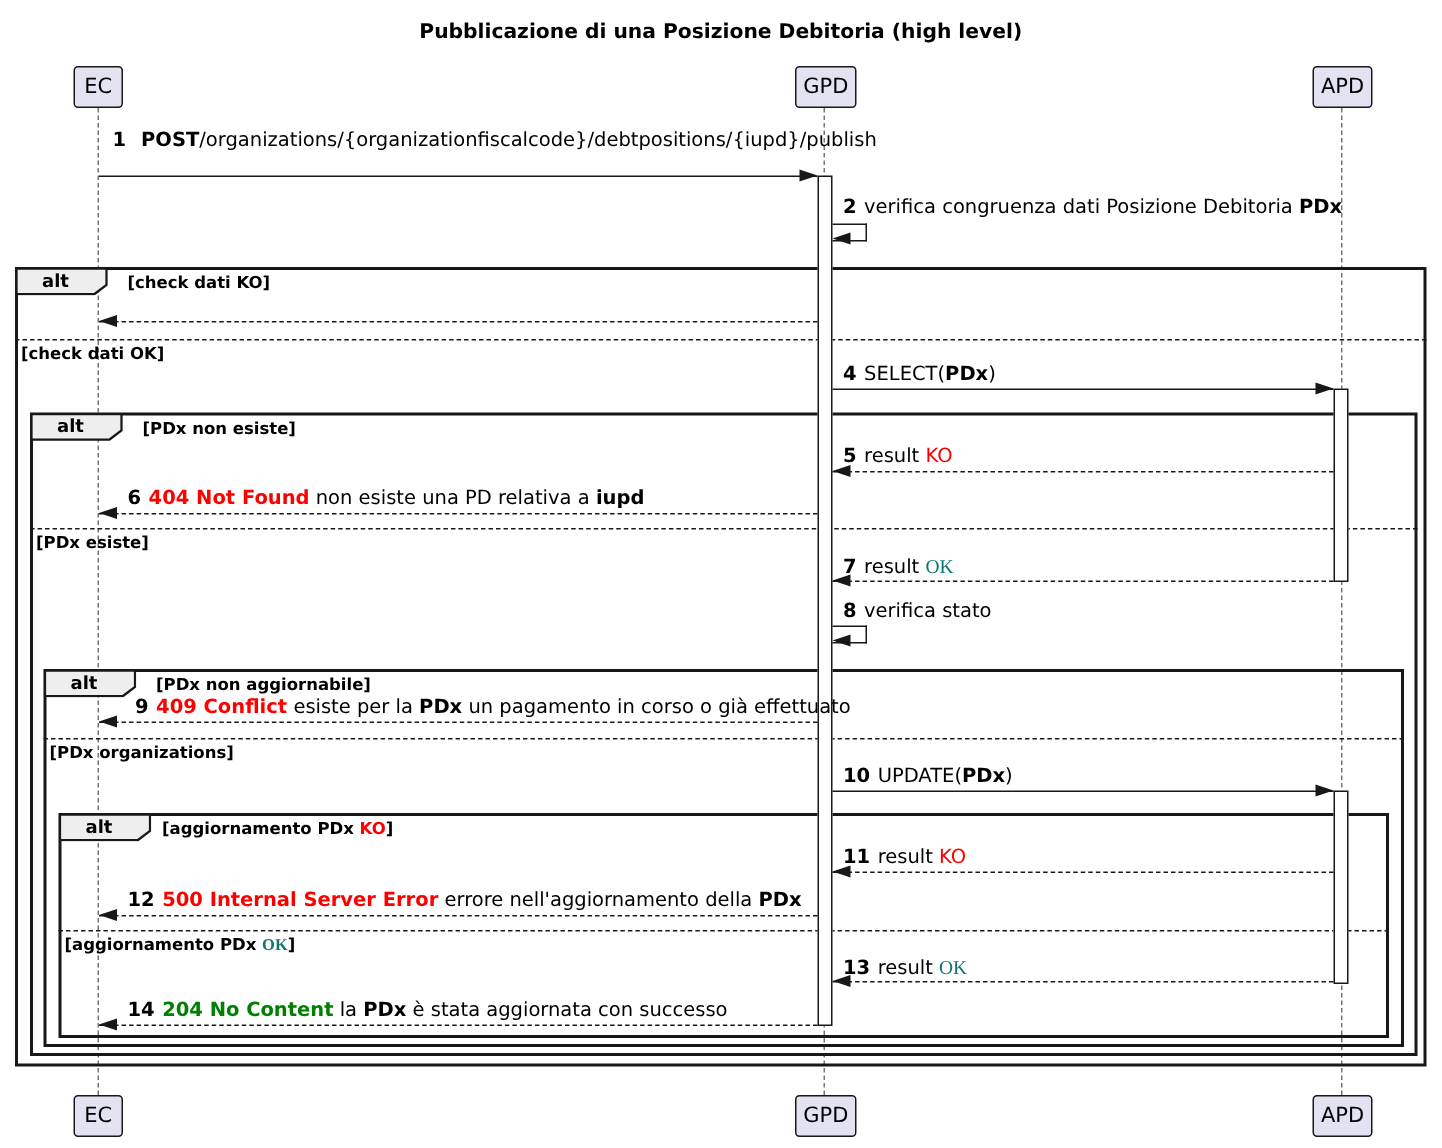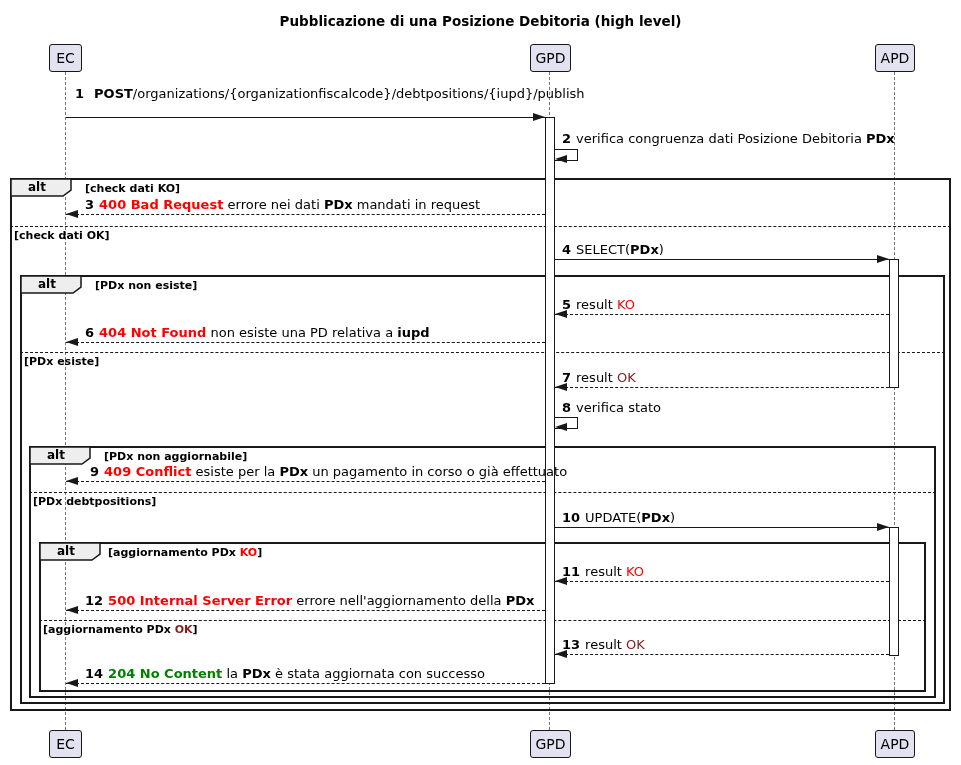--- a/index.html
+++ b/index.html
@@ -18,21 +18,21 @@
          font-size:12px;font-weight:bold;}
   .guard{position:absolute;font-size:11px;font-weight:bold;white-space:nowrap;}
   .divider{position:absolute;height:0;border-top:1.5px dashed #181818;}
   .act{position:absolute;width:10px;background:#ffffff;border:1.5px solid #181818;box-sizing:border-box;}
   .msg-label{position:absolute;font-size:13px;white-space:nowrap;}
   .msg-label .num{font-weight:bold;margin-right:5px;}
   .b{font-weight:bold;}
   .code-err{color:#FF0000;font-weight:bold;}
   .code-ok{color:#008000;font-weight:bold;}
   .st-err{color:#FF0000;}
-  .st-ok{color:#7f1d1d;}
+  .st-ok{color:#0f766e;font-family:Liberation Serif, serif;}
   .two-line{display:flex;align-items:center;gap:5px;}
   .two-line .lines{display:flex;flex-direction:row;line-height:15px;}
   .line-solid{position:absolute;height:0;border-top:1.5px solid #181818;}
   .line-dashed{position:absolute;height:0;border-top:1.2px dashed #181818;}
   .ah-r{position:absolute;width:0;height:0;border-top:4.5px solid transparent;
         border-bottom:4.5px solid transparent;border-left:12px solid #181818;}
   .ah-l{position:absolute;width:0;height:0;border-top:4.5px solid transparent;
         border-bottom:4.5px solid transparent;border-right:12px solid #181818;}
   .loop{position:absolute;border:1.5px solid #181818;border-left:none;box-sizing:border-box;}
 </style>
@@ -71,21 +71,21 @@
 
   <div class="frame" style="left:29px;top:446px;width:907px;height:252px"></div>
   <div class="frame-tag" style="left:29px;top:446px">
     <svg width="62" height="19" viewBox="0 0 62 19">
         <path d="M1,1 H61 V12 L53,18 H1 Z" fill="#EEEEEE" stroke="#181818" stroke-width="1.5"></path>
       </svg>
     <span class="tag-text">alt</span>
   </div>
   <div class="guard" style="left:104px;top:450px">[PDx non aggiornabile]</div>
   <div class="divider" style="left:29px;top:492px;width:907px"></div>
-  <div class="guard" style="left:33px;top:495px">[PDx debtpositions]</div>
+  <div class="guard" style="left:33px;top:495px">[PDx organizations]</div>
 
   <div class="frame" style="left:39px;top:542px;width:887px;height:150px"></div>
   <div class="frame-tag" style="left:39px;top:542px">
     <svg width="62" height="19" viewBox="0 0 62 19">
         <path d="M1,1 H61 V12 L53,18 H1 Z" fill="#EEEEEE" stroke="#181818" stroke-width="1.5"></path>
       </svg>
     <span class="tag-text">alt</span>
   </div>
   <div class="guard" style="left:108px;top:546px"><span>[aggiornamento PDx </span><span class="st-err">KO</span><span>]</span></div>
   <div class="divider" style="left:39px;top:620px;width:887px"></div>
@@ -102,21 +102,20 @@
         <span>/organizations/{organizationfiscalcode}/debtpositions/{iupd}/publish</span>
       </span>
   </div>
   <div class="line-solid" style="left:66px;top:117px;width:479px"></div>
   <div class="ah-r" style="left:533px;top:113px"></div>
 
   <div class="msg-label" style="left:562px;top:131px"><span class="num">2</span><span>verifica congruenza dati Posizione Debitoria </span><span class="b">PDx</span></div>
   <div class="loop" style="left:555px;top:149px;width:23px;height:12px"></div>
   <div class="ah-l" style="left:555px;top:155px"></div>
 
-  <div class="msg-label" style="left:85px;top:197px"><span class="num">3</span><span class="code-err">400 Bad Request</span><span> errore nei dati </span><span class="b">PDx</span><span> mandati in request</span></div>
   <div class="line-dashed" style="left:66px;top:214px;width:479px"></div>
   <div class="ah-l" style="left:66px;top:210px"></div>
 
   <div class="msg-label" style="left:562px;top:242px"><span class="num">4</span><span>SELECT(</span><span class="b">PDx</span><span>)</span></div>
   <div class="line-solid" style="left:555px;top:259px;width:334px"></div>
   <div class="ah-r" style="left:877px;top:255px"></div>
 
   <div class="msg-label" style="left:562px;top:297px"><span class="num">5</span><span>result </span><span class="st-err">KO</span></div>
   <div class="line-dashed" style="left:555px;top:314px;width:334px"></div>
   <div class="ah-l" style="left:555px;top:310px"></div>

